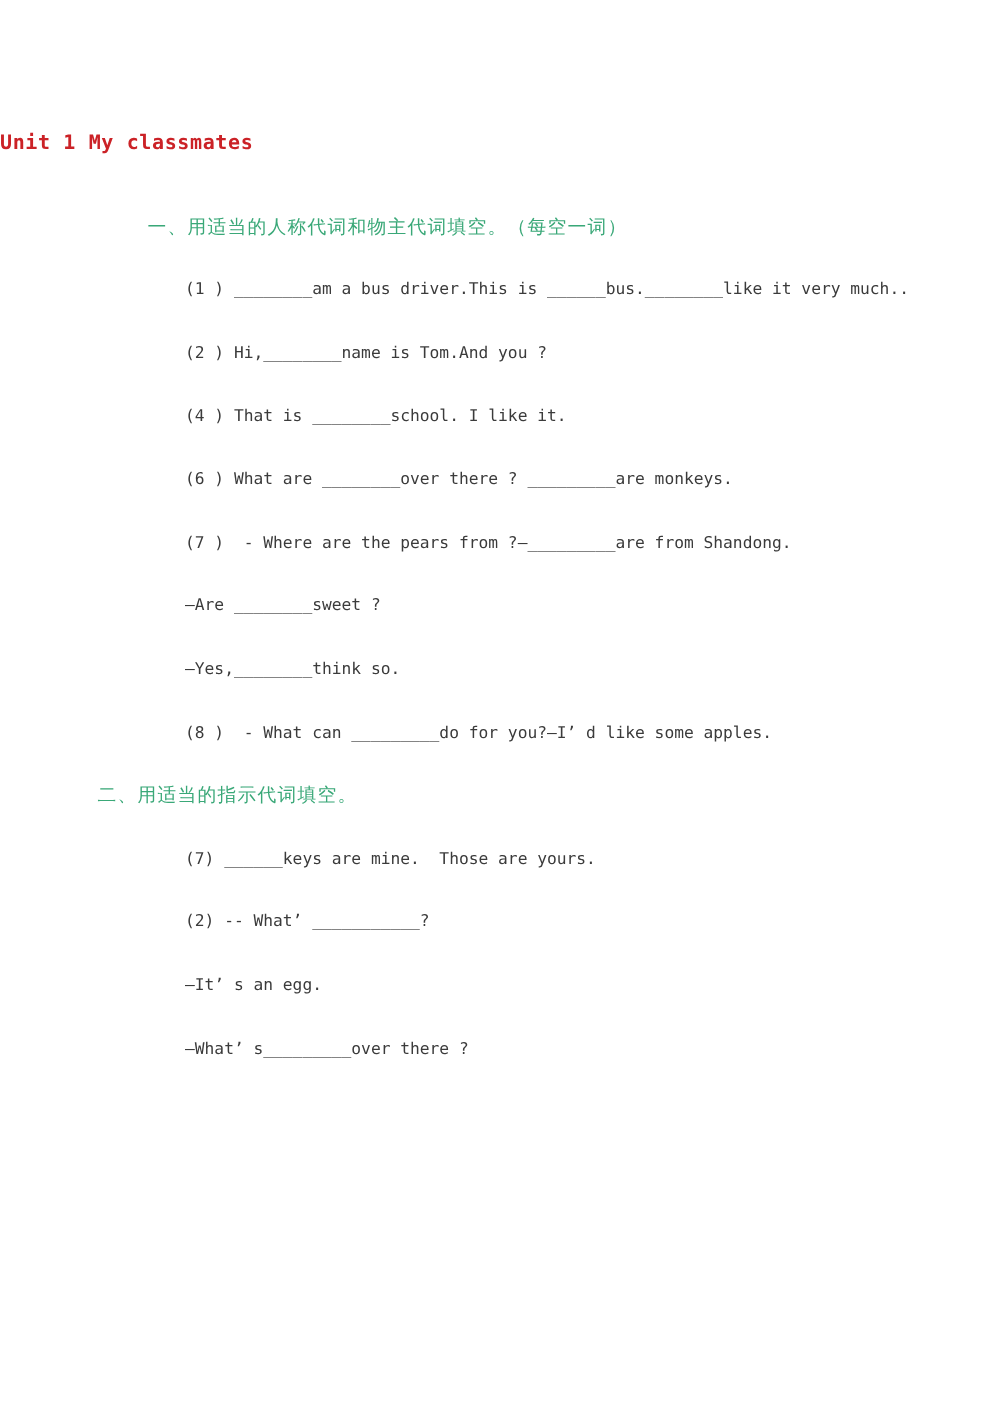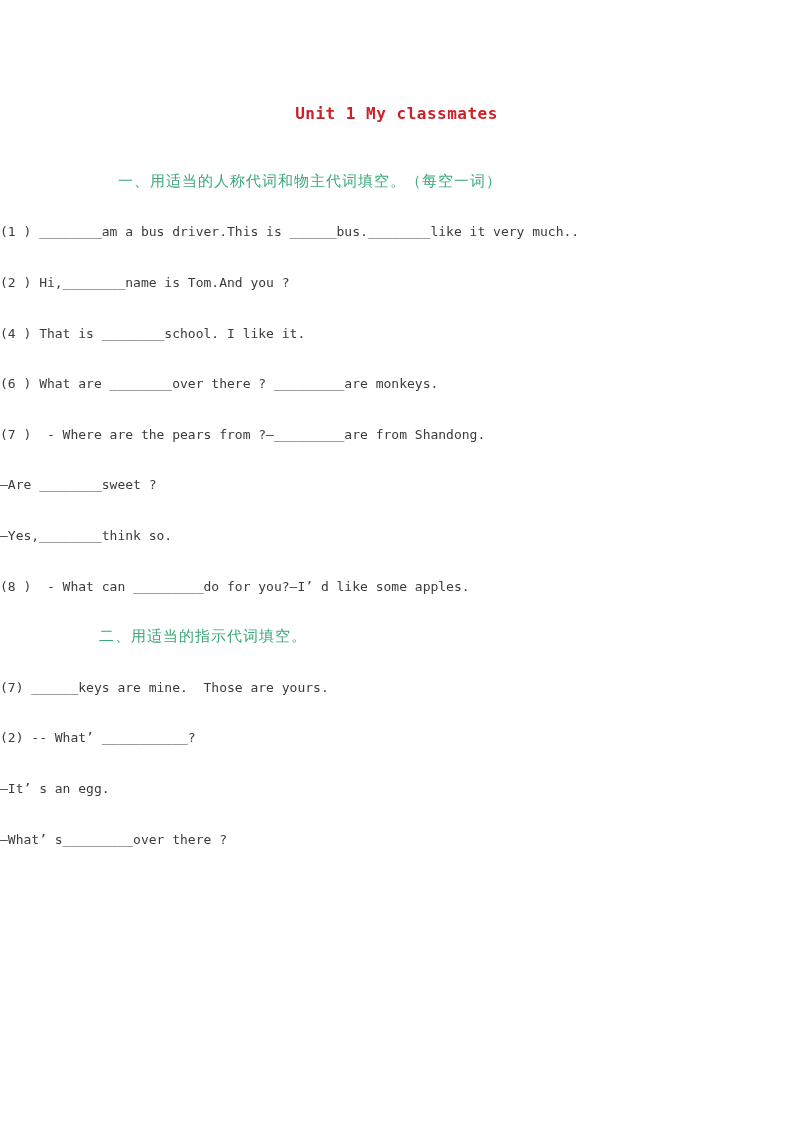--- a/index.html
+++ b/index.html
@@ -14,53 +14,54 @@
     background: var(--page-bg, #ffffff);
     overflow: hidden;
     font-family: "DejaVu Sans Mono", "Liberation Mono", monospace;
   }
   .doc-title {
     position: absolute;
     top: 104px;
     left: 0;
     width: 100%;
     margin: 0;
-    text-align: center;
+    text-align: left;
     font-size: 16px;
     font-weight: 700;
     letter-spacing: 0.5px;
     color: var(--title-color, #cb2227);
     font-family: "DejaVu Sans Mono", "Liberation Mono", monospace;
   }
   .content {
     position: absolute;
     top: 156px;
     left: 0;
     right: 0;
   }
   .line {
     height: 50.6px;
     display: flex;
     align-items: center;
     white-space: pre;
     font-size: 13px;
     color: var(--body-color, #3b3b3b);
+    padding-left: 148px;
   }
   .line.section-heading {
     font-size: 15px;
     font-weight: 400;
     color: var(--heading-color, #3aa878);
     font-family: "DejaVu Sans", "Liberation Sans", sans-serif;
     letter-spacing: 1px;
   }
   .line.section-heading.first {
     padding-left: 118px;
   }
   .line.section-heading.second {
-    padding-left: 99px;
+    padding-left: 78px;
   }
 </style>
 </head>
 <body>
 
 <div class="page">
   <h1 class="doc-title">Unit 1 My classmates</h1>
   <div class="content">
     <div class="line section-heading first">一、用适当的人称代词和物主代词填空。（每空一词）</div>
     <div class="line">(1 ) ________am a bus driver.This is ______bus.________like it very much..</div>

